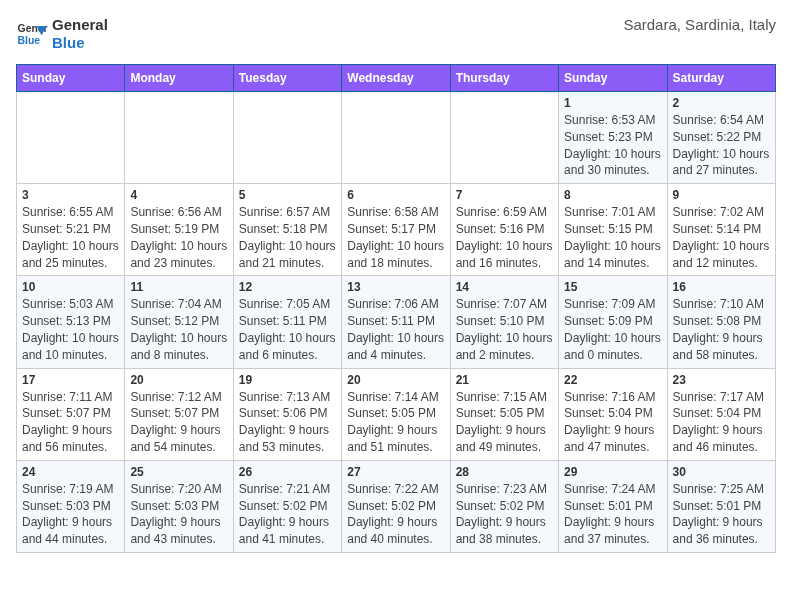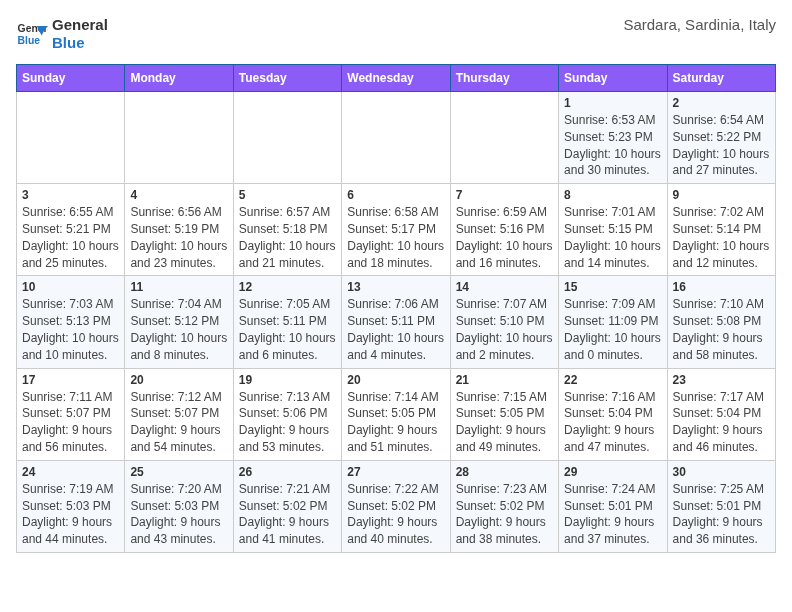--- a/index.html
+++ b/index.html
@@ -181,21 +181,21 @@
         <td>
           <span class="day-number">9</span>
           <div class="day-info" style="white-space: pre-line;">Sunrise: 7:02 AM
 Sunset: 5:14 PM
 Daylight: 10 hours and 12 minutes.</div>
         </td>
       </tr>
       <tr>
         <td>
           <span class="day-number">10</span>
-          <div class="day-info" style="white-space: pre-line;">Sunrise: 7:03 AM
+          <div class="day-info" style="white-space: pre-line;">Sunrise: 5:03 AM
 Sunset: 5:13 PM
 Daylight: 10 hours and 10 minutes.</div>
         </td>
         <td>
           <span class="day-number">11</span>
           <div class="day-info" style="white-space: pre-line;">Sunrise: 7:04 AM
 Sunset: 5:12 PM
 Daylight: 10 hours and 8 minutes.</div>
         </td>
         <td>
@@ -212,21 +212,21 @@
         </td>
         <td>
           <span class="day-number">14</span>
           <div class="day-info" style="white-space: pre-line;">Sunrise: 7:07 AM
 Sunset: 5:10 PM
 Daylight: 10 hours and 2 minutes.</div>
         </td>
         <td>
           <span class="day-number">15</span>
           <div class="day-info" style="white-space: pre-line;">Sunrise: 7:09 AM
-Sunset: 11:09 PM
+Sunset: 5:09 PM
 Daylight: 10 hours and 0 minutes.</div>
         </td>
         <td>
           <span class="day-number">16</span>
           <div class="day-info" style="white-space: pre-line;">Sunrise: 7:10 AM
 Sunset: 5:08 PM
 Daylight: 9 hours and 58 minutes.</div>
         </td>
       </tr>
       <tr>

